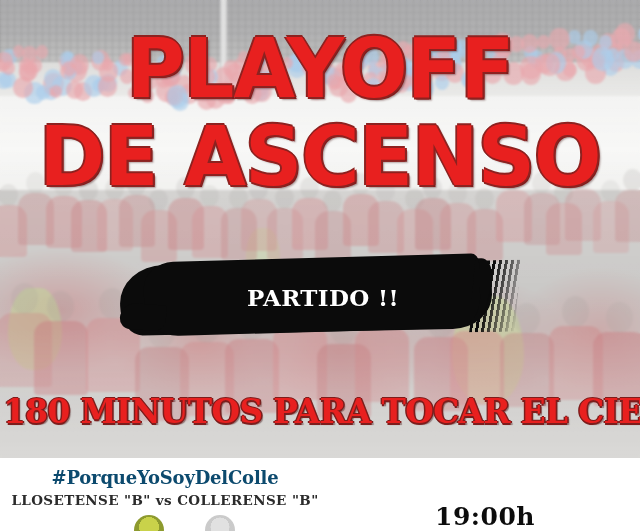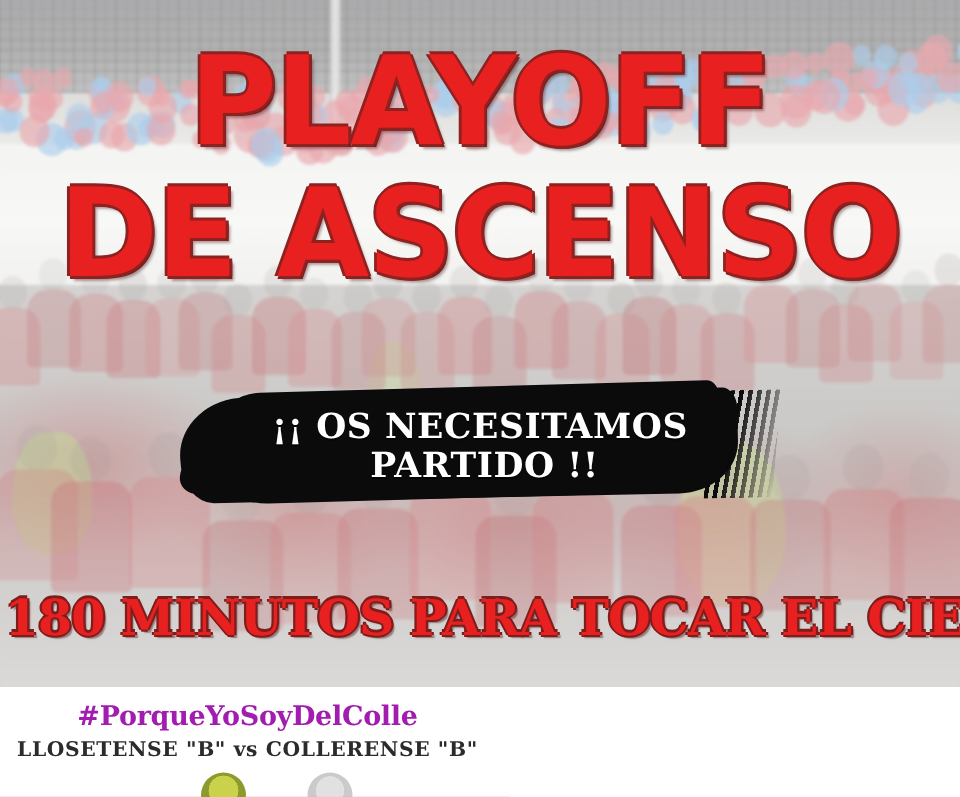--- a/index.html
+++ b/index.html
@@ -161,21 +161,21 @@
   .footer{
     position:absolute;left:0;top:458px;width:640px;height:73px;
     background:#ffffff;
   }
   .footer-left{position:absolute;left:0;top:0;width:330px;height:73px;}
   .footer-right{position:absolute;left:330px;top:0;width:310px;height:73px;}
 
   .hashtag{
     position:absolute;left:0;top:9px;width:330px;text-align:center;
     font-family:"DejaVu Serif",serif;font-weight:700;font-size:18px;
-    color:#a21caf;letter-spacing:-.2px;white-space:nowrap;
+    color:#0c4a6e;letter-spacing:-.2px;white-space:nowrap;
   }
   .matchup{
     position:absolute;left:0;top:34px;width:330px;text-align:center;
     font-family:"DejaVu Serif",serif;font-weight:700;font-size:13.5px;
     color:#2b2b2b;letter-spacing:.4px;white-space:nowrap;
   }
   .partido{
     position:absolute;left:0;top:16px;width:310px;text-align:center;
     font-family:"DejaVu Serif",serif;font-weight:700;font-size:22px;
     color:#e8201f;letter-spacing:1.6px;white-space:nowrap;
@@ -508,33 +508,33 @@
   <div class="headline h-playoff">PLAYOFF</div>
 
   <div class="headline h-ascenso">DE ASCENSO</div>
 
   <div class="brush">
     <div class="brush-body"></div>
     <div class="brush-body2"></div>
     <div class="brush-nick"></div>
     <div class="brush-tail"></div>
     <div class="brush-text">
-      <span>¡¡ OS NECESITAMOS</span>
       <span class="brush-line2">PARTIDO !!</span>
     </div>
   </div>
 
   <div class="minutos">180 MINUTOS PARA TOCAR EL CIELO</div>
 
   <div class="footer">
 
     <div class="footer-left">
       <div class="hashtag">#PorqueYoSoyDelColle</div>
       <div class="matchup">LLOSETENSE "B" vs COLLERENSE "B"</div>
       <div class="crest crest-left"></div>
       <div class="crest crest-right"></div>
     </div>
 
     <div class="footer-right">
+      <div class="hora">19:00h</div>
     </div>
 
   </div>
 </div>
 
 </body></html>

